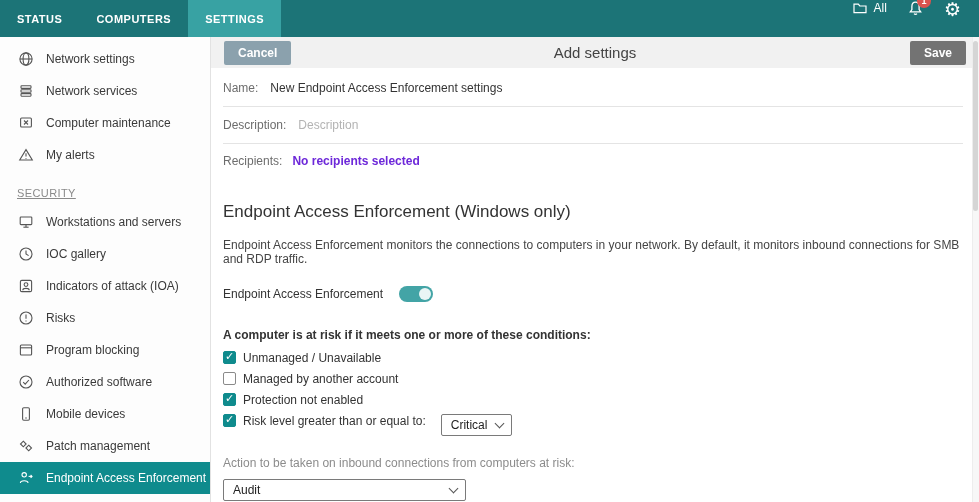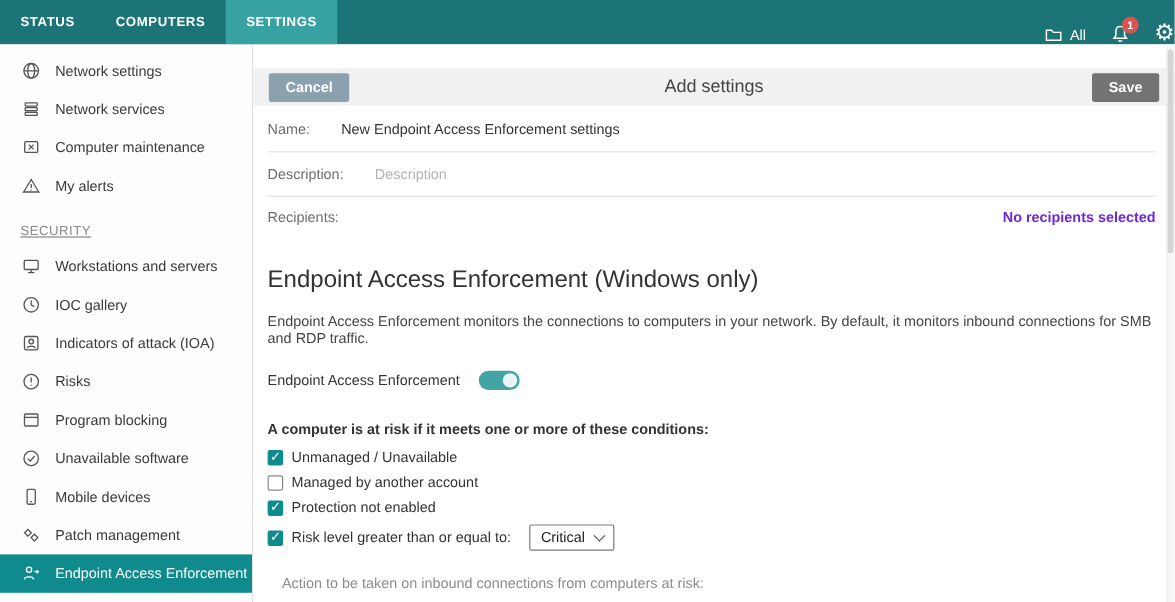--- a/index.html
+++ b/index.html
@@ -6,74 +6,74 @@
   html,body { margin:0; padding:0; }
   body {
     width:979px; height:502px; overflow:hidden; background:#fff;
     font-family:"Liberation Sans","DejaVu Sans",sans-serif; font-size:12px; color:#333;
   }
   
   .topbar { height:37px; background:#1c7477; display:flex; align-items:stretch; color:#fff; }
   .tab { display:flex; align-items:center; padding:0 17px; font-size:11px; font-weight:bold;
          letter-spacing:.5px; cursor:pointer; }
   .tab.active { background:#38a2a3; }
-  .topbar-right { margin-left:auto; display:flex; align-items:flex-end; gap:20px; }
+  .topbar-right { margin-left:auto; display:flex; align-items:flex-start; gap:20px; padding-right:18px; }
   .tb-group { display:flex; align-items:center; gap:6px; cursor:pointer; }
   .bell-wrap { position:relative; cursor:pointer; }
   .badge { position:absolute; top:-6px; right:-7px; min-width:14px; height:14px; border-radius:8px;
            background:#d9534f; color:#fff; font-size:9px; font-weight:bold; display:flex;
            align-items:center; justify-content:center; padding:0 3px; }
   .gear { font-size:19px; line-height:19px; cursor:pointer; }
   
   .layout { display:flex; height:465px; }
   .sidebar { width:211px; background:#fdfdfd; border-right:1px solid #e2e2e2; padding-top:6px; flex:none; }
   .side-item { display:flex; align-items:center; gap:12px; padding:8px 6px 8px 17px; font-size:12px;
                color:#3a3a3a; cursor:pointer; white-space:nowrap; }
   .side-item.active, .side-item.active:hover { background:#0f8b8d; color:#fff; }
   .sicon { width:17px; height:16px; display:flex; align-items:center; justify-content:center; flex:none; color:#555; }
   .side-item.active .sicon { color:#fff; }
   .side-section { padding:16px 17px 7px; font-size:11px; color:#8a8a8a; letter-spacing:.4px;text-decoration:underline; }
   
   .main { flex:1; display:flex; flex-direction:column; background:#fff; position:relative; }
-  .action-bar { height:31px; margin-top:20px; background:#f1f1f1; display:flex; align-items:center;
+  .action-bar { height:31px; margin-top:0; background:#f1f1f1; display:flex; align-items:center;
                 padding:0 13px; position:relative; flex:none; }
   .btn { border:none; border-radius:2px; color:#fff; font-size:12px; font-weight:bold;
          padding:5px 14px; cursor:pointer; font-family:inherit; }
   .btn-cancel { background:#8ba1ad; }
   .btn-save { background:#737373; margin-left:auto; }
   .bar-title { position:absolute; left:50%; transform:translateX(-50%); font-size:15px; color:#444; }
   .content { flex:1; padding:2px 16px 0 12px; overflow:hidden; }
   
-  .frow { display:flex; align-items:center; gap:24px; padding:10px 0; border-bottom:1px solid #e4e4e4;justify-content:space-between; }
+  .frow { display:flex; align-items:center; gap:10px; padding:10px 0; border-bottom:1px solid #e4e4e4; }
   .frow.no-line { border-bottom:none; }
   .flabel { color:#6d6d6d; }
   .name-input { border:none; outline:none; font:inherit; color:#333; flex:1; background:transparent; }
   .desc-input { border:none; outline:none; font:inherit; color:#333; flex:1; background:transparent; }
   .desc-input::placeholder { color:#b3b3b3; }
   .recipients-link { color:#6d28d9; font-weight:bold; cursor:pointer; }
   
-  .sec-title { font-size:20px; font-weight:400; color:#333; margin:24px 0 16px; }
+  .sec-title { font-size:17px; font-weight:400; color:#333; margin:24px 0 16px; }
   .sec-desc { font-size:12px; color:#454545; margin:0 0 20px; }
   .toggle-row { display:flex; align-items:center; gap:16px; margin-bottom:24px; }
   .toggle { width:34px; height:16px; border-radius:8px; background:#bfbfbf; position:relative; cursor:pointer; flex:none; }
   .toggle.checked { background:#43a4a6; }
   .knob { position:absolute; top:2px; left:2px; width:12px; height:12px; border-radius:50%; background:#fff; }
   .toggle.checked .knob { left:auto; right:2px; background:#eaf5f5; }
   .cond-title { font-weight:bold; margin-bottom:9px;margin-top:26px; }
-  .check-row { display:flex; align-items:center; gap:7px; margin-bottom:7px; }
+  .check-row { display:flex; gap:7px; margin-bottom:7px; }
   .checkbox { width:13px; height:13px; border:1px solid #8a8a8a; border-radius:2px; background:#fff;
               position:relative; cursor:pointer; flex:none; }
   .checkbox.checked { background:#0f8b8d; border-color:#0f8b8d; }
   .checkbox.checked::after { content:"\2713"; position:absolute; left:1px; top:-2px; color:#fff; font-size:11px; }
   .select { display:inline-flex; align-items:center; border:1px solid #7a7a7a; border-radius:2px;
             background:#fff; padding:3px 24px 3px 9px; position:relative; cursor:pointer; color:#222; }
   .select-caret { width:7px; height:7px; border-right:1.6px solid #555; border-bottom:1.6px solid #555;
                   transform:rotate(45deg); position:absolute; right:8px; top:50%; margin-top:-5px; }
   .risk-select { margin-left:8px; }
-  .action-label { color:#8c8c8c; margin:20px 12px 9px; }
+  .action-label { color:#8c8c8c; margin:20px 0 9px; }
   .action-select { width:243px; }
   
   .vscroll { position:absolute; right:0; top:0; bottom:0; width:7px; background:#f7f7f7; border-left:1px solid #ededed; }
   .vthumb { position:absolute; top:4px; right:1px; width:5px; height:170px; border-radius:3px; background:#d5d5d5; }
   svg { display:block; }
 </style>
 </head>
 <body>
 
 <div class="topbar">
@@ -197,21 +197,21 @@
       </span>
       <span>Program blocking</span>
     </div>
     <div class="side-item">
       <span class="sicon">
         <svg width="16" height="16" viewBox="0 0 16 16" fill="none" stroke="currentColor" stroke-width="1.1">
           <circle cx="8" cy="8" r="6"></circle>
             <polyline points="5.2,8.2 7.2,10.2 10.9,6"></polyline>
         </svg>
       </span>
-      <span>Unavailable software</span>
+      <span>Authorized software</span>
     </div>
     <div class="side-item">
       <span class="sicon">
         <svg width="16" height="16" viewBox="0 0 16 16" fill="none" stroke="currentColor" stroke-width="1.1">
           <rect x="4.6" y="1.8" width="6.8" height="12.4" rx="1.2"></rect>
             <line x1="7.2" y1="12" x2="8.8" y2="12"></line>
         </svg>
       </span>
       <span>Mobile devices</span>
     </div>

